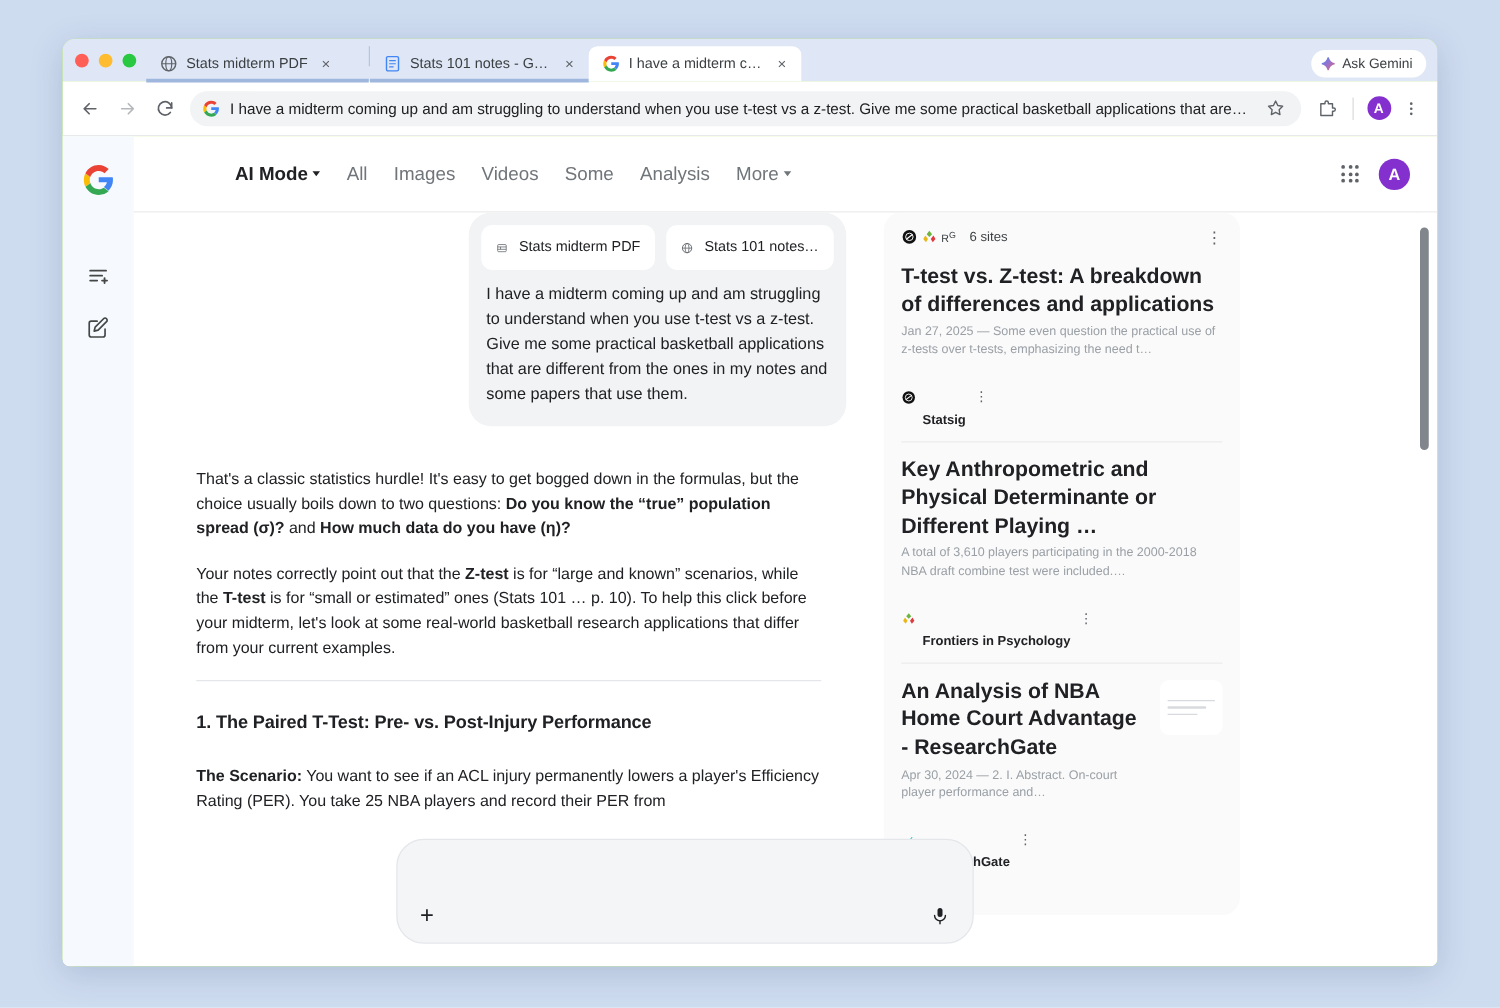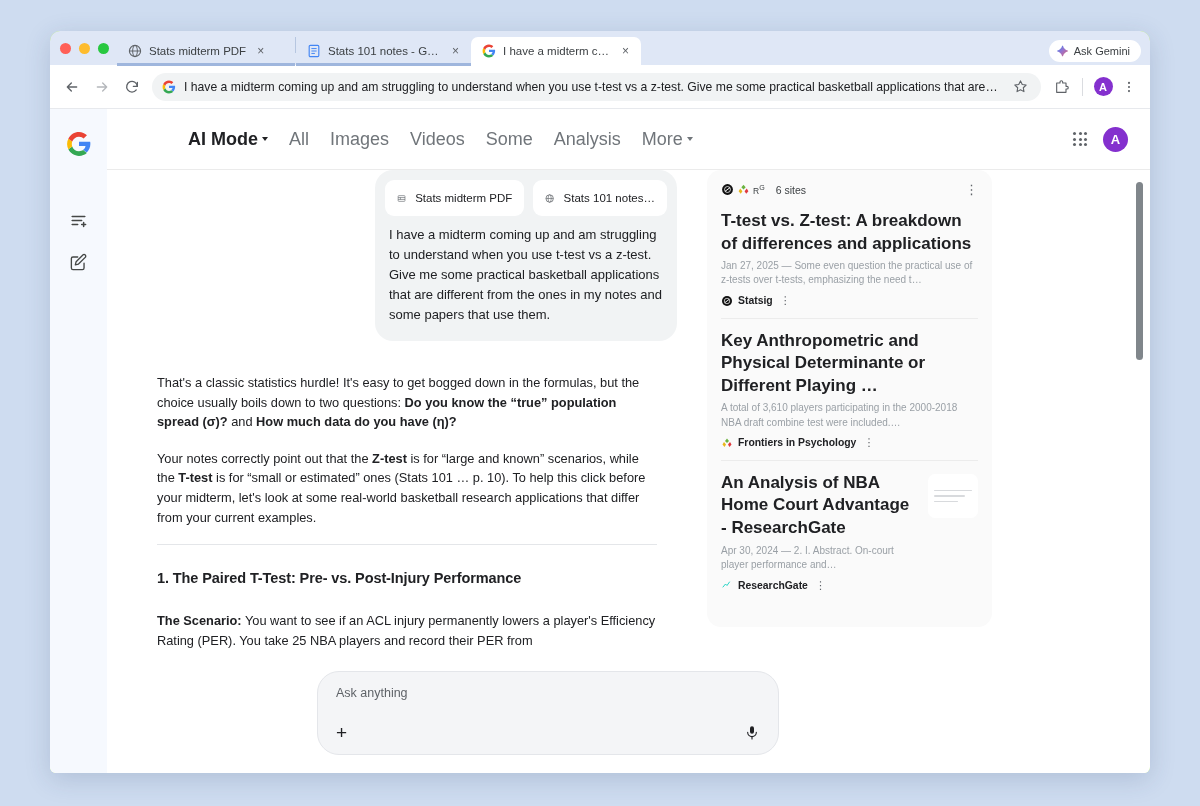--- a/index.html
+++ b/index.html
@@ -124,21 +124,21 @@
   .page-main { flex: 1; display: flex; flex-direction: column; min-width: 0; position: relative; }
 
   .gheader {
     height: 61px; flex: none;
     display: flex; align-items: center;
     padding: 0 22px 0 0;
     border-bottom: 1px solid #ebebeb;
     position: relative;
   }
   .gnav { display: flex; align-items: center; gap: 21px; margin-left: 81px; }
-  .gnav-item { font-size: 18px; color: #70757a; display: flex; align-items: center; gap: 4px; }
+  .gnav-item { font-size: 15px; color: #70757a; display: flex; align-items: center; gap: 4px; }
   .gnav-item.active { color: #202124; font-weight: bold; }
   .caret { width: 0; height: 0; border-left: 3.5px solid transparent; border-right: 3.5px solid transparent; border-top: 4px solid #70757a; }
   .gnav-item.active .caret { border-top-color: #202124; }
   .header-right { margin-left: auto; display: flex; align-items: center; gap: 16px; }
   .grid-icon { display: grid; grid-template-columns: repeat(3, 3px); grid-gap: 2.4px; }
   .grid-dot { width: 3px; height: 3px; background: #5f6368; border-radius: 50%; }
   .avatar-lg {
     width: 25px; height: 25px; border-radius: 50%;
     background: #8430ce; color: #fff;
     display: flex; align-items: center; justify-content: center;
@@ -185,21 +185,21 @@
   .src-head { display: flex; align-items: center; gap: 6px; margin-bottom: 14px; }
   .fav-stack { display: flex; align-items: center; gap: 3px; }
   .sites-count { font-size: 10.5px; color: #3c4043; margin-left: 5px; }
   .src-kebab { margin-left: auto; color: #5f6368; font-size: 13px; line-height: 1; }
 
   .src-card { padding-bottom: 11px; margin-bottom: 11px; border-bottom: 1px solid #ececec; position: relative; }
   .src-card:last-of-type { border-bottom: none; }
   .src-title { font-size: 17px; font-weight: bold; color: #202124; line-height: 1.33; margin-bottom: 4px; }
   .src-snippet { font-size: 10px; color: #9aa0a6; line-height: 1.42; margin-bottom: 7px; }
   .src-foot { display: flex; align-items: center; gap: 5px; }
-  .src-site { font-size: 10.4px; font-weight: bold; color: #202124; }
+  .src-site { font-size: 10.4px; font-weight: bold; color: #202124; margin-top: 36px; }
   .src-foot-kebab { color: #5f6368; font-size: 11px; line-height: 1; margin-left: 2px; }
   .src-thumb {
     position: absolute; right: 0; top: 2px;
     width: 50px; height: 44px; background: #fff; border-radius: 7px;
     padding: 8px 6px; display: flex; flex-direction: column; gap: 4px; justify-content: center;
   }
   .thumb-line { height: 1.5px; background: #d8dadd; border-radius: 1px; }
   .show-all {
     height: 29px; background: #f1f3f4; border-radius: 15px;
     display: flex; align-items: center; justify-content: center;
@@ -509,21 +509,20 @@
           </div>
 
         </div>
 
         <div class="scrollbar-track">
           <div class="scrollbar-thumb"></div>
         </div>
       </div>
 
       <div class="composer">
-        <div class="composer-ph">Ask anything</div>
         <div class="composer-row">
           <span class="plus">+</span>
           <span class="mic">
             <svg width="16" height="16" viewBox="0 0 24 24" fill="currentColor">
               <rect x="9" y="2" width="6" height="11" rx="3"></rect>
               <path d="M5.5 11a6.5 6.5 0 0013 0" fill="none" stroke="currentColor" stroke-width="1.7" stroke-linecap="round"></path>
               <path d="M12 17.5V21" stroke="currentColor" stroke-width="1.7" stroke-linecap="round"></path>
               </svg>
           </span>
         </div>

